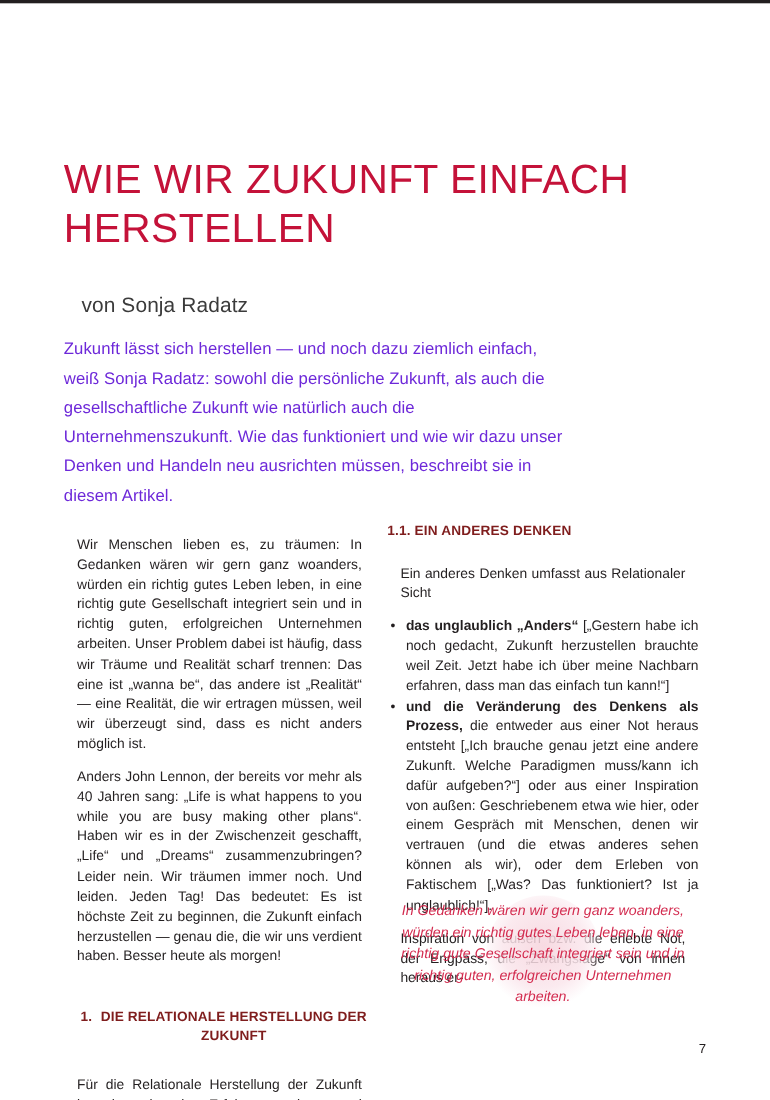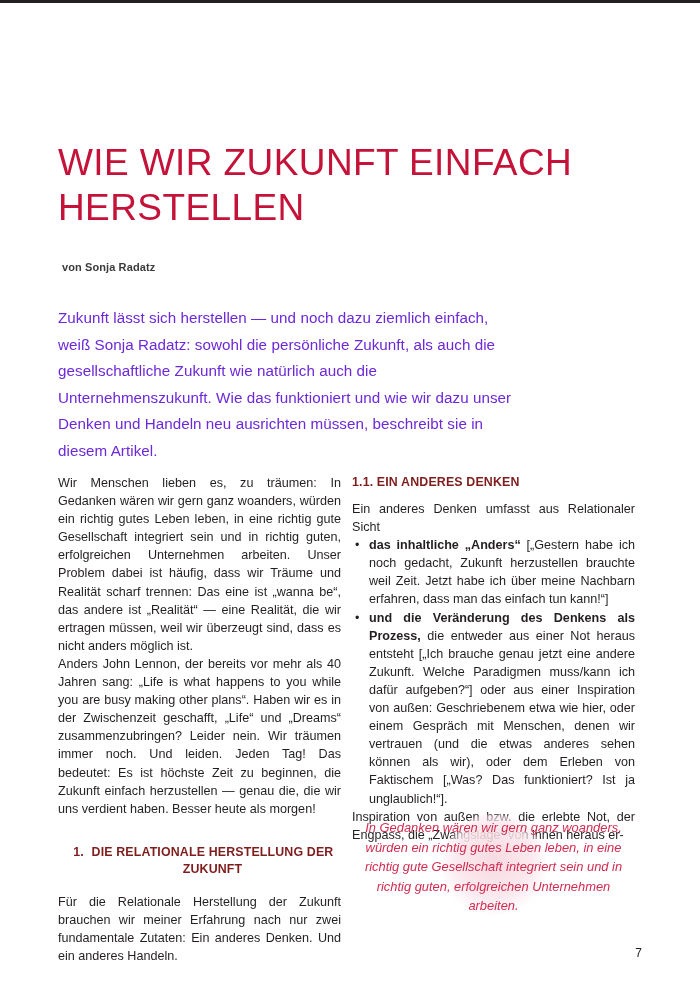--- a/index.html
+++ b/index.html
@@ -46,25 +46,25 @@
     letter-spacing: 0.4px;
     font-stretch: condensed;
     text-transform: uppercase;
     font-family: "Liberation Sans Narrow", "Liberation Sans", sans-serif;
   }
 
   .byline {
     position: absolute;
     left: 58px;
     top: 255px;
-    margin: 4px;
-    font-size: 11px;
+    margin: 16px;
+    font-size: 19px;
     line-height: 16px;
     color: #3b3b3b;
-    font-weight: 700;
+    font-weight: 400;
     letter-spacing: 0.1px;
   }
 
   
   .lead {
     position: absolute;
     left: 58px;
     top: 305px;
     width: 462px;
     margin: 0;
@@ -79,21 +79,21 @@
   
   .col {
     position: absolute;
     top: 474px;
     width: 283px;
   }
   .col-left  { left: 58px;  }
   .col-right { left: 352px; }
 
   .body-text {
-    margin: 0;
+    margin: 12px;
     font-size: 12.6px;
     line-height: 18.1px;
     text-align: justify;
     text-justify: inter-word;
     color: #231f20;
     hyphens: manual;
   }
 
   .section-heading {
     margin: 0;
@@ -219,21 +219,21 @@
 
   <div class="col col-right">
 
     <h2 class="section-heading">1.1. EIN ANDERES DENKEN</h2>
 
     <div class="spacer-sm"></div>
 
     <p class="body-text">Ein anderes Denken umfasst aus Relationaler Sicht</p>
 
     <ul class="bullets">
-      <li><span class="dot">•</span><span class="lead-in">das inhaltliche „Anders“</span><span> [„Gestern habe ich noch gedacht, Zukunft herzustellen brauchte weil Zeit. Jetzt habe ich über meine Nachbarn erfahren, dass man das einfach tun kann!“]</span></li>
+      <li><span class="dot">•</span><span class="lead-in">das unglaublich „Anders“</span><span> [„Gestern habe ich noch gedacht, Zukunft herzustellen brauchte weil Zeit. Jetzt habe ich über meine Nachbarn erfahren, dass man das einfach tun kann!“]</span></li>
       <li><span class="dot">•</span><span class="lead-in">und die Veränderung des Denkens als Prozess,</span><span> die entweder aus einer Not heraus entsteht [„Ich brauche genau jetzt eine andere Zukunft. Welche Paradigmen muss/kann ich dafür aufgeben?“] oder aus einer Inspiration von außen: Geschriebenem etwa wie hier, oder einem Gespräch mit Menschen, denen wir vertrauen (und die etwas anderes sehen können als wir), oder dem Erleben von Faktischem [„Was? Das funktioniert? Ist ja unglaublich!“].</span></li>
     </ul>
 
     <p class="body-text">Inspiration von außen bzw. die erlebte Not, der Engpass, die „Zwangslage“ von innen heraus er-</p>
   </div>
 
   <div class="pullquote-wrap">
     <div class="pullquote-mark"></div>
     <p class="pullquote">In Gedanken wären wir gern ganz woanders, würden ein richtig gutes Leben leben, in eine richtig gute Gesellschaft integriert sein und in richtig guten, erfolgreichen Unternehmen arbeiten.</p>
   </div>

